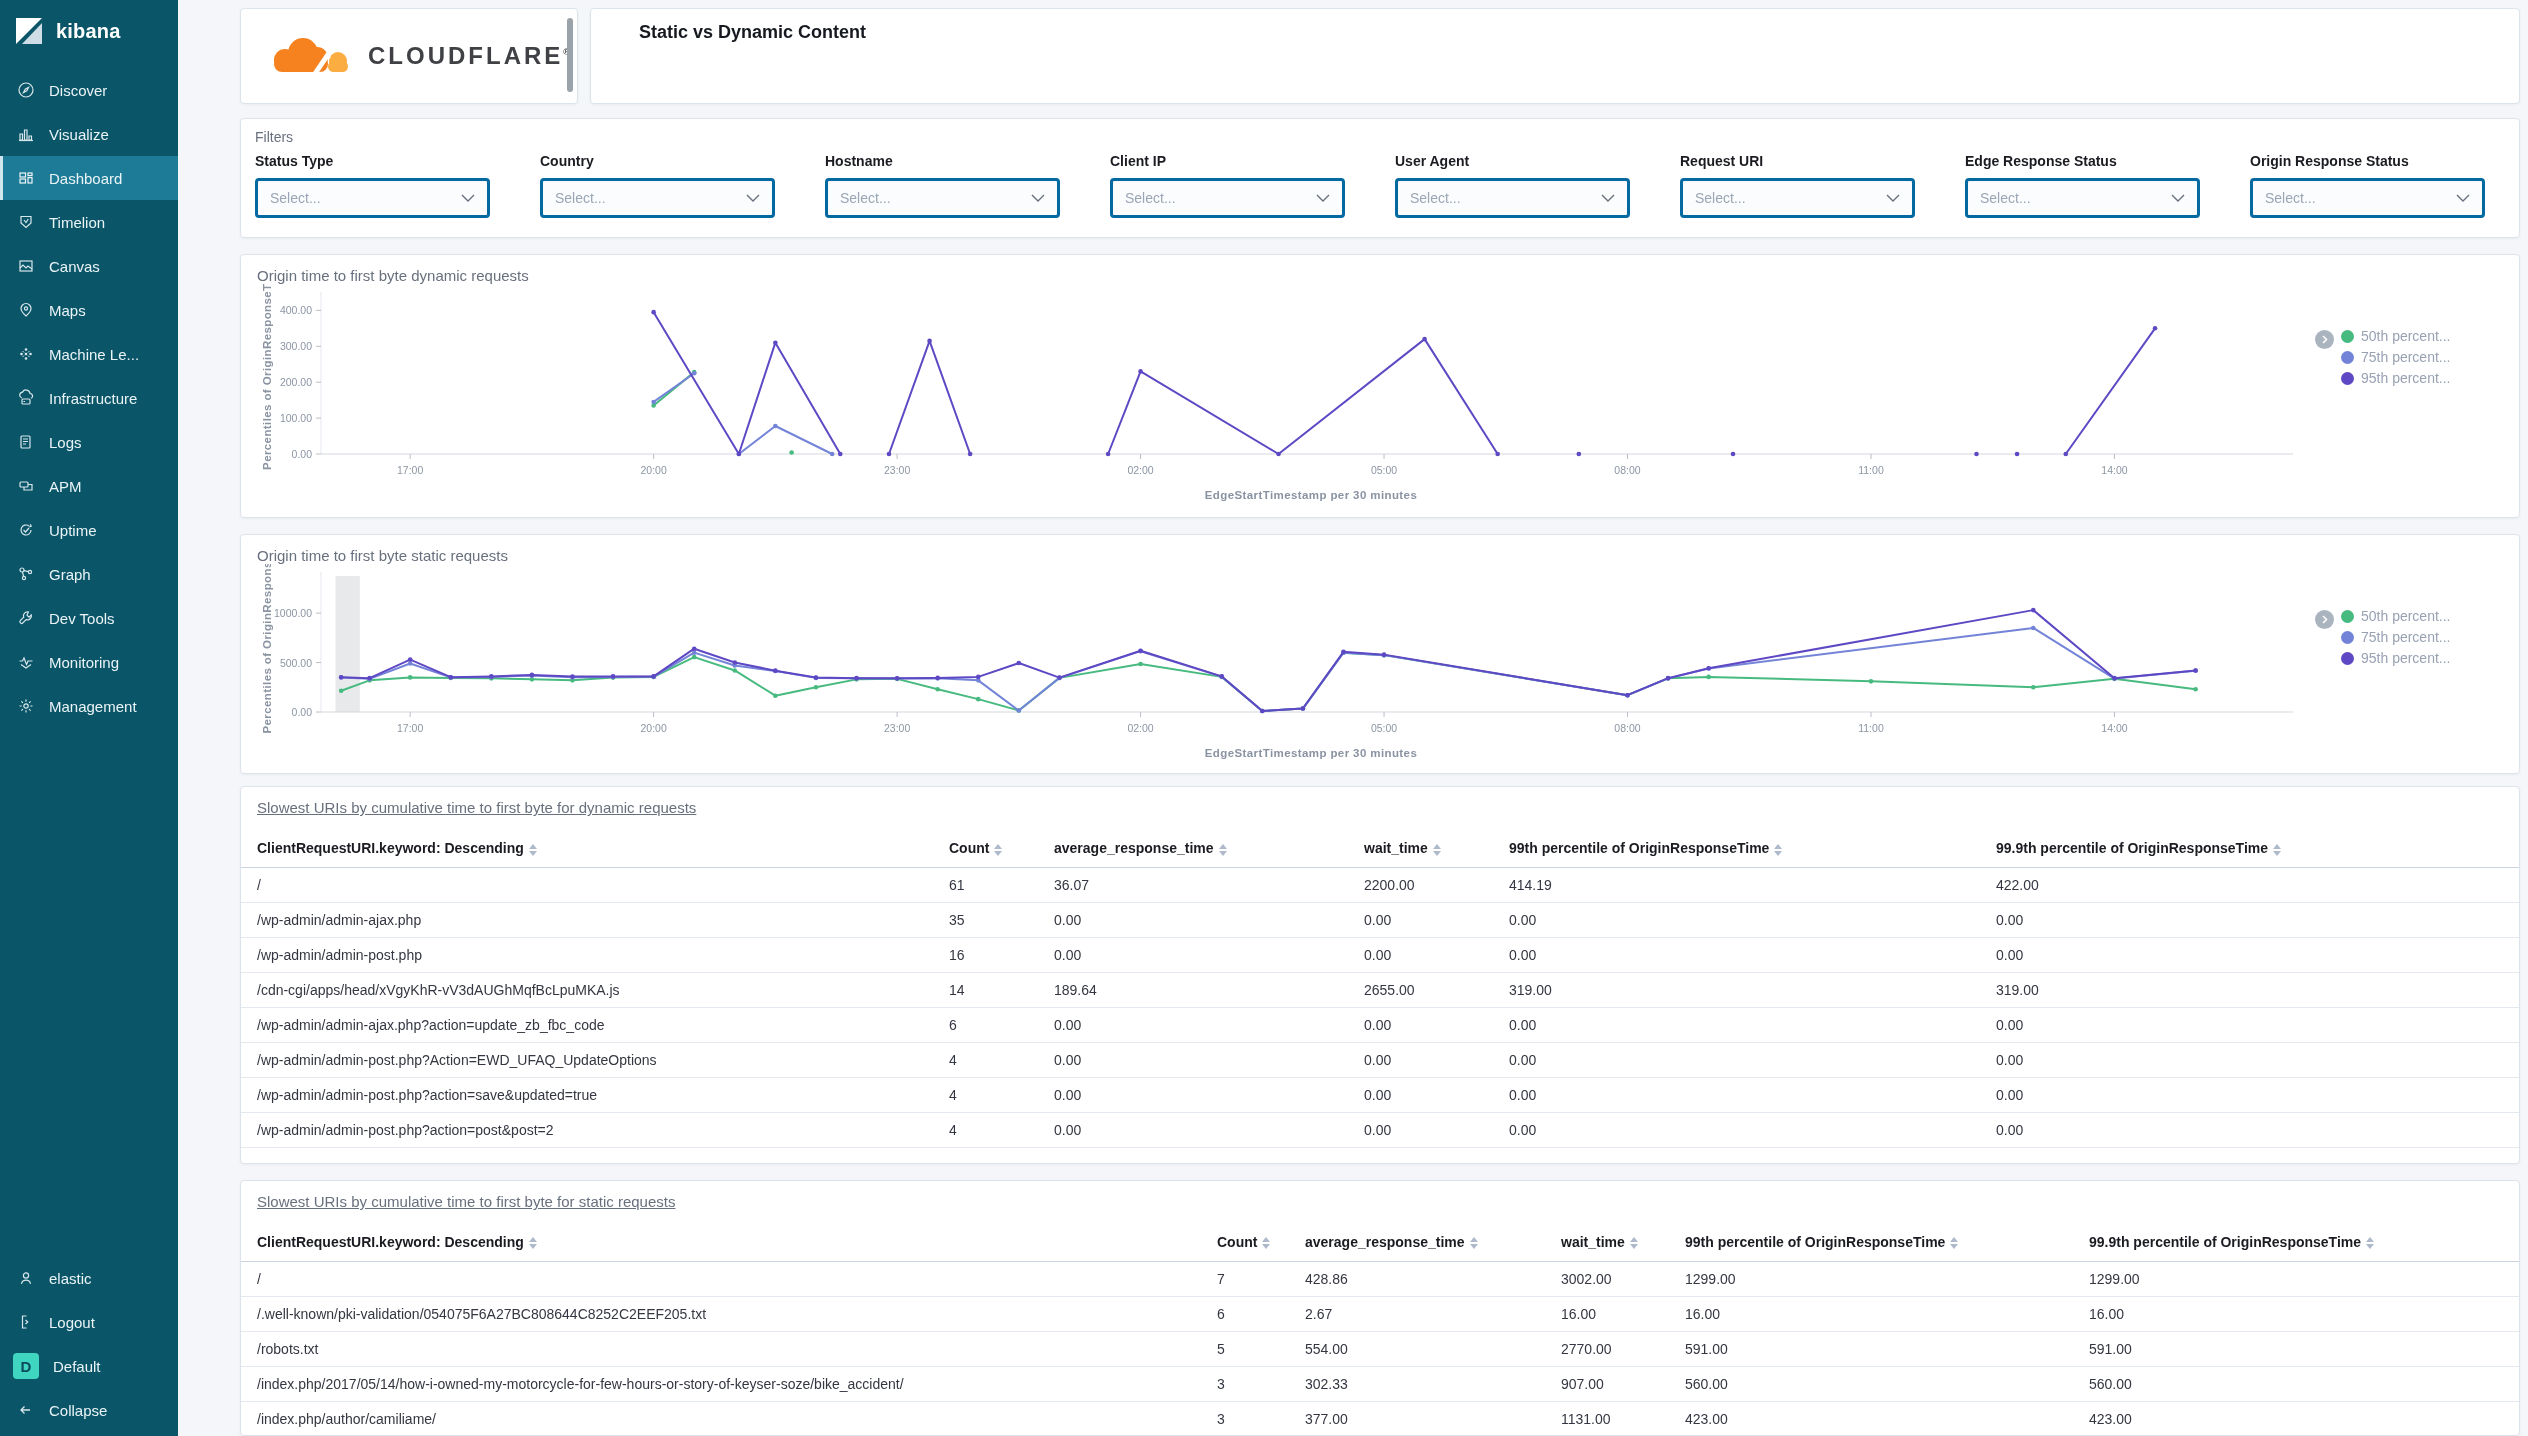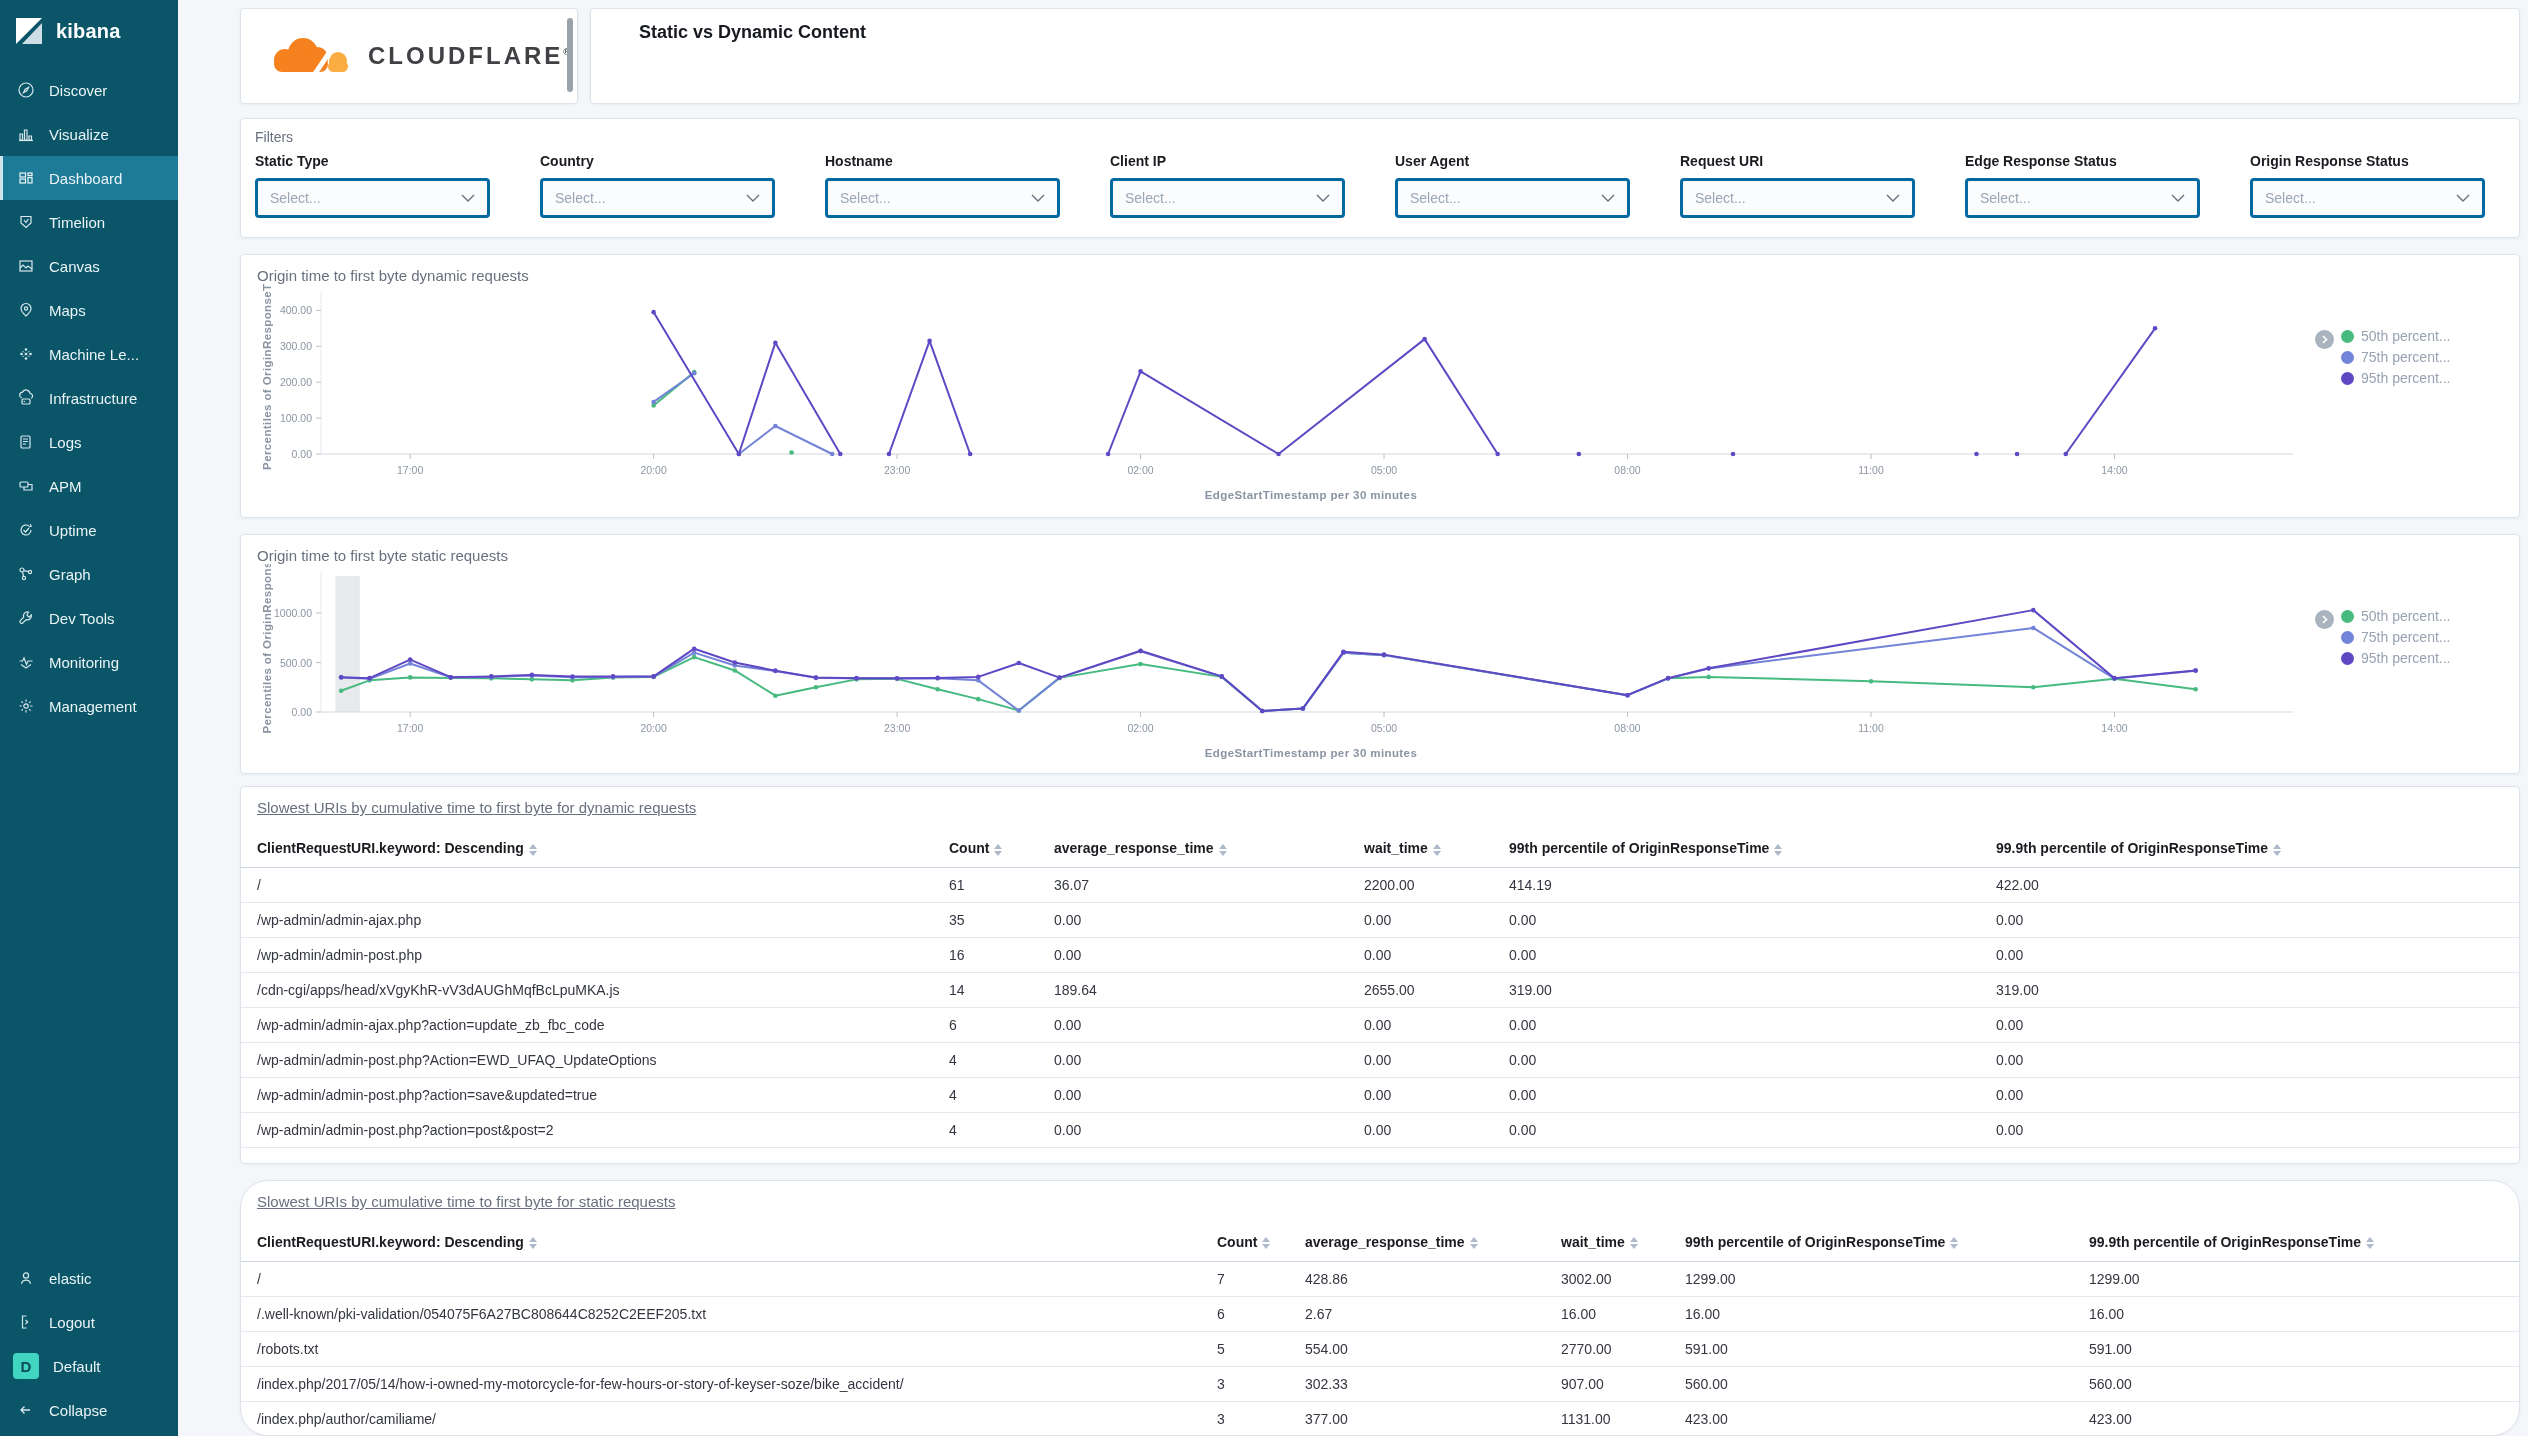--- a/index.html
+++ b/index.html
@@ -49,21 +49,21 @@
   .legend-row { display:flex; align-items:center; gap:7px; cursor:pointer; }
   .legend-row .dot { width:13px; height:13px; border-radius:50%; }
   .legend-row .lbl { font-size:14px; color:#98a2b3; white-space:nowrap; }
   .tick { font-size:10.5px; fill:#8c96a3; }
   .axis-label { font-size:11.5px; font-weight:700; fill:#8a93a2; letter-spacing:.4px; }
 
   
   .table-panel { padding:12px 0 0 0; overflow:hidden; }
   .table-panel .panel-title { padding:0 16px; margin-bottom:14px;text-decoration:underline; }
   .table-panel.t1 { margin-top:12px; height:384px; }
-  .table-panel.t2 { margin-top:16px; height:260px;border-radius:28px; }
+  .table-panel.t2 { margin-top:16px; height:260px; }
   table { width:100%; border-collapse:collapse; table-layout:fixed; }
   th { text-align:left; font-size:14px; font-weight:700; color:#1a1c21; padding:10px 8px 11px 8px; border-bottom:1px solid #ccd4e0; cursor:pointer; white-space:nowrap; }
   td { font-size:14px; color:#343741; padding:9px 8px; border-bottom:1px solid #e4e9f0; white-space:nowrap; overflow:hidden; text-overflow:ellipsis; }
   th:first-child, td:first-child { padding-left:16px; }
   .sort { display:inline-flex; flex-direction:column; vertical-align:middle; margin-left:5px; gap:2px; }
   .sort i { display:block; width:0; height:0; border-left:4px solid transparent; border-right:4px solid transparent; }
   .sort .up { border-bottom:5px solid #aebacc; }
   .sort .dn { border-top:5px solid #aebacc; }
 </style>
 </head>
@@ -245,21 +245,21 @@
     <div class="panel title-panel">
       <div class="page-title">Static vs Dynamic Content</div>
     </div>
   </div>
 
   <div class="panel filters-panel">
     <div class="filters-title">Filters</div>
     <div class="filters-row">
 
         <div class="filter-group">
-          <label>Static Type</label>
+          <label>Status Type</label>
           <div class="select">
             <span class="ph">Select...</span>
             <svg width="14" height="8" viewBox="0 0 14 8" fill="none" stroke="#69707d" stroke-width="1.4">
               <path d="M1 1 l6 6 6-6"></path>
             </svg>
           </div>
         </div>
 
         <div class="filter-group">
           <label>Country</label>

